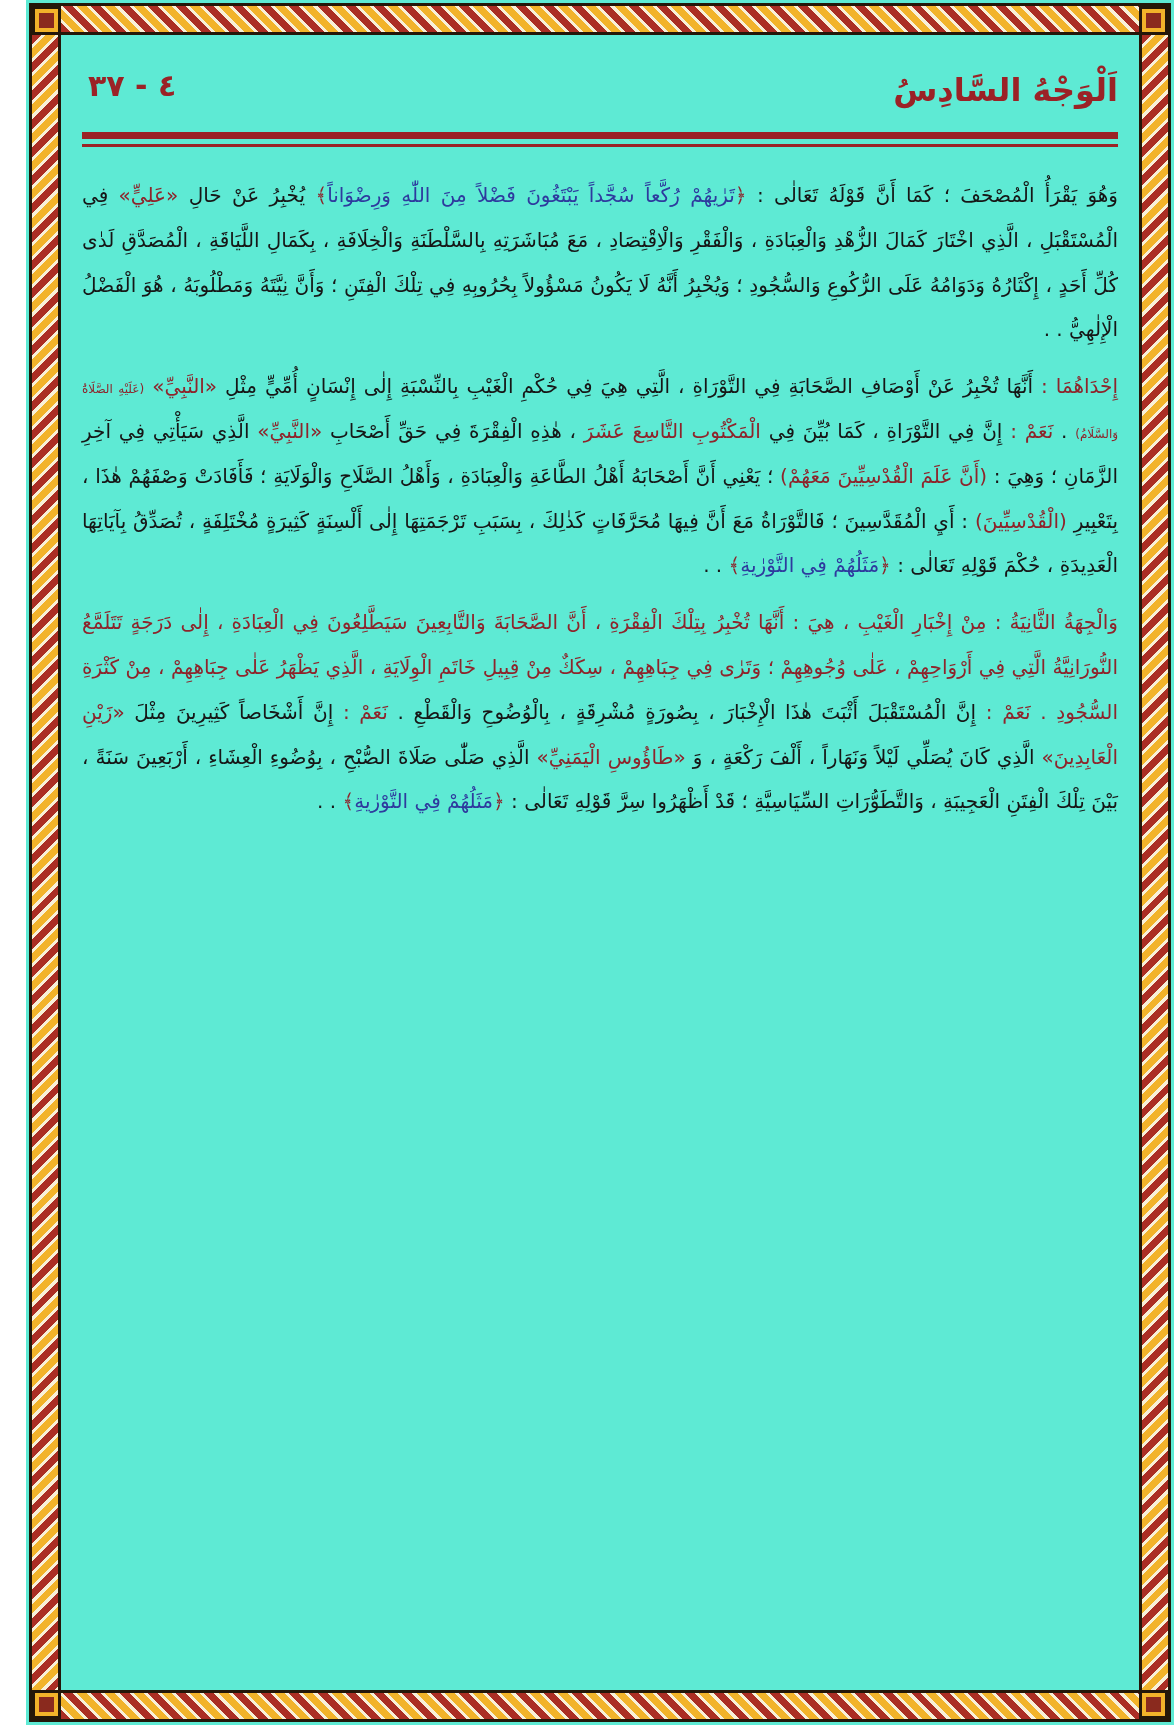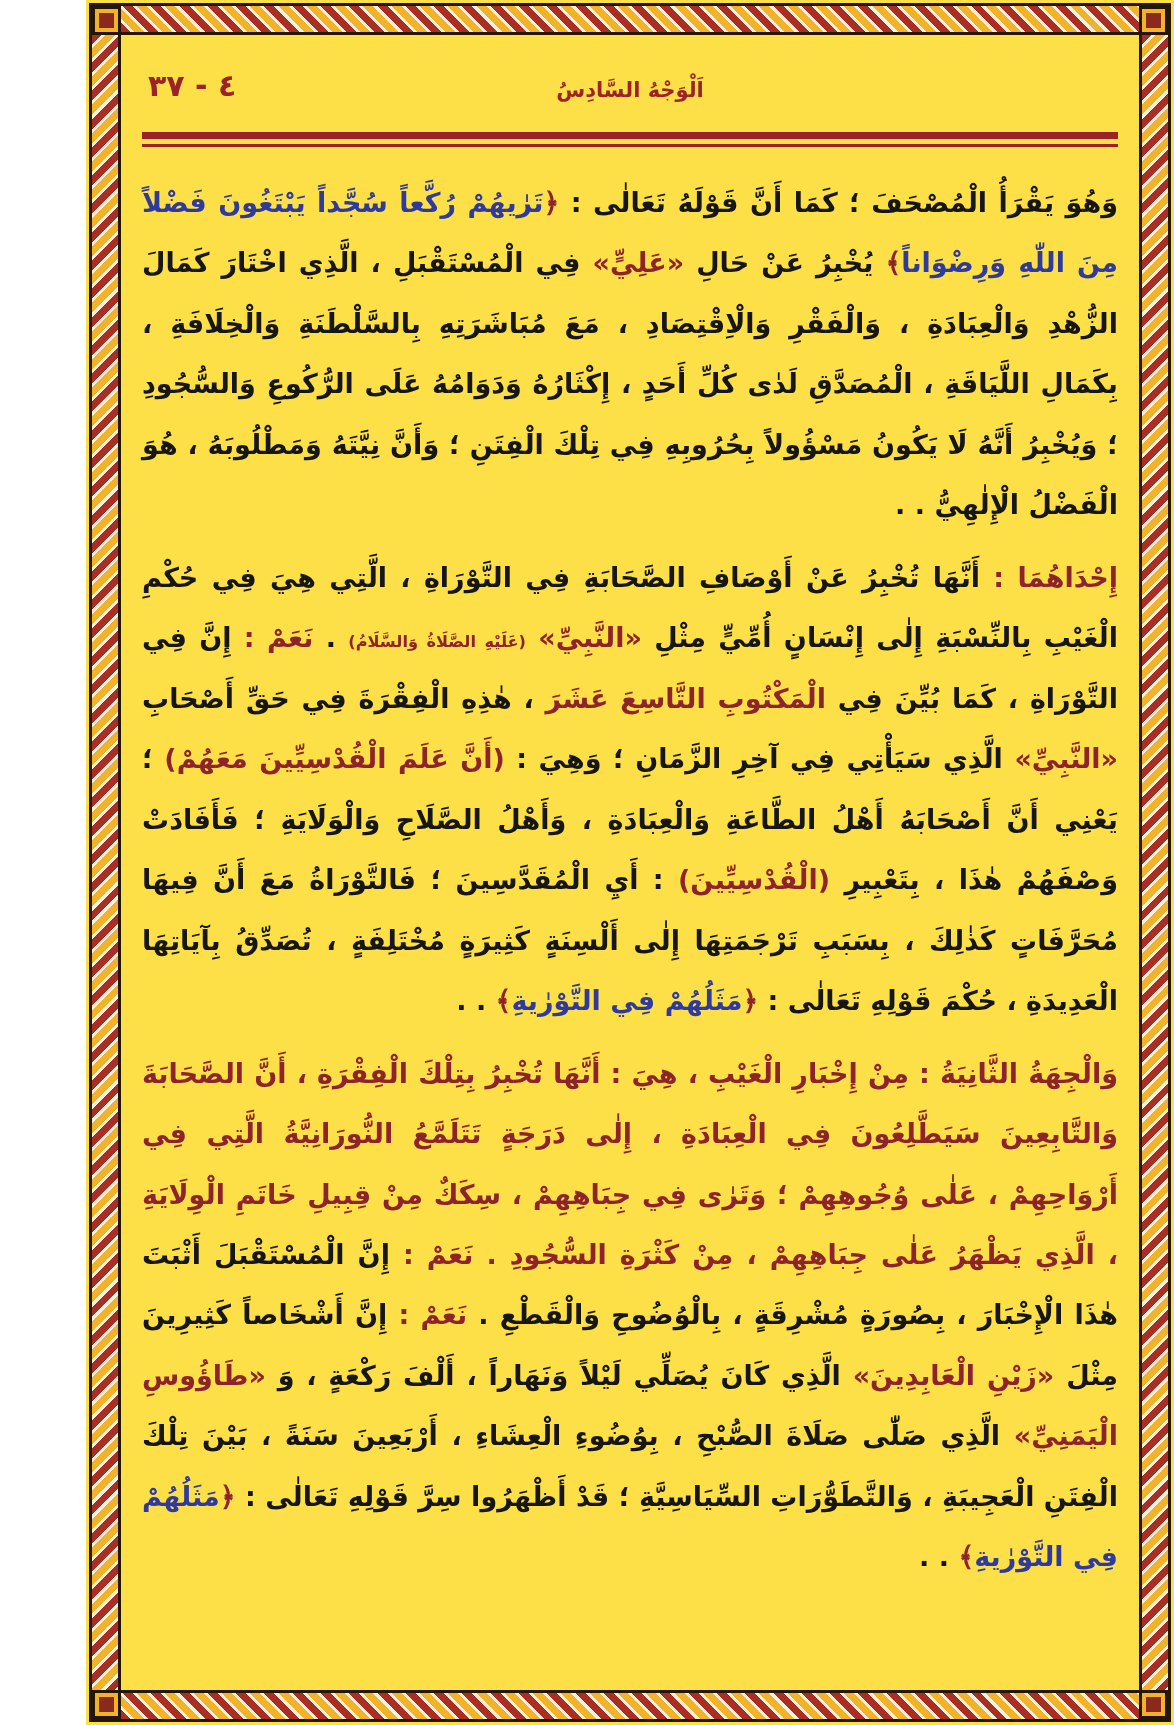--- a/index.html
+++ b/index.html
@@ -1,22 +1,21 @@
 <!DOCTYPE html>
 <html lang="ar" dir="rtl"><head>
 <meta charset="utf-8">
 <style>
   html,body{margin:0;padding:0;background:#ffffff;}
   .page{
     position:relative;
-    width:1052px;height:1725px;
-    background:#fde047;
+    width:1148px;height:1725px;
+    background:#5eead4;
     font-family:"DejaVu Sans", sans-serif;
     overflow:hidden;
-    padding-left:36px;
   }
   
   .frame-outline{position:absolute;inset:3px;border:3px solid #241709;pointer-events:none;}
   .band{position:absolute;}
   .band.h{
     background:repeating-linear-gradient(45deg,
       #ab2e24 0 7px, #f8f0d8 7px 10px, #f2b32a 10px 17px, #f8f0d8 17px 20px);
   }
   .band.v{
     background:repeating-linear-gradient(135deg,
@@ -33,32 +32,32 @@
 
   
   .content{position:absolute;top:40px;bottom:40px;left:46px;right:46px;padding:0 10px;}
   .header{position:relative;height:64px;margin-top:18px;}
   .page-num{
     position:absolute;left:6px;top:10px;
     color:#9b2226;font-weight:bold;font-size:30px;letter-spacing:2px;
     direction:ltr;unicode-bidi:bidi-override;
   }
   .page-title{
-    text-align:center;color:#9b2226;font-weight:bold;font-size:21px;line-height:64px;
+    text-align:right;color:#9b2226;font-weight:bold;font-size:32px;line-height:64px;
   }
   .rules{margin-top:10px;}
   .rule-thick{height:7px;background:#9b2226;}
   .rule-thin{height:3px;background:#9b2226;margin-top:5px;}
 
   .text-body{
     margin-top:26px;
     direction:rtl;
     text-align:justify;
-    font-size:27px;
-    font-weight:bold;
+    font-size:20px;
+    font-weight:normal;
     line-height:2.24;
     color:#161616;
   }
   .para{margin:0 0 12px 0;}
   .para.indent{text-indent:44px;}
   .c-black{color:#161616;}
   .c-red{color:#8e242b;}
   .c-blue{color:#2e3a9e;}
   .sm{font-size:0.6em;}
 </style>

